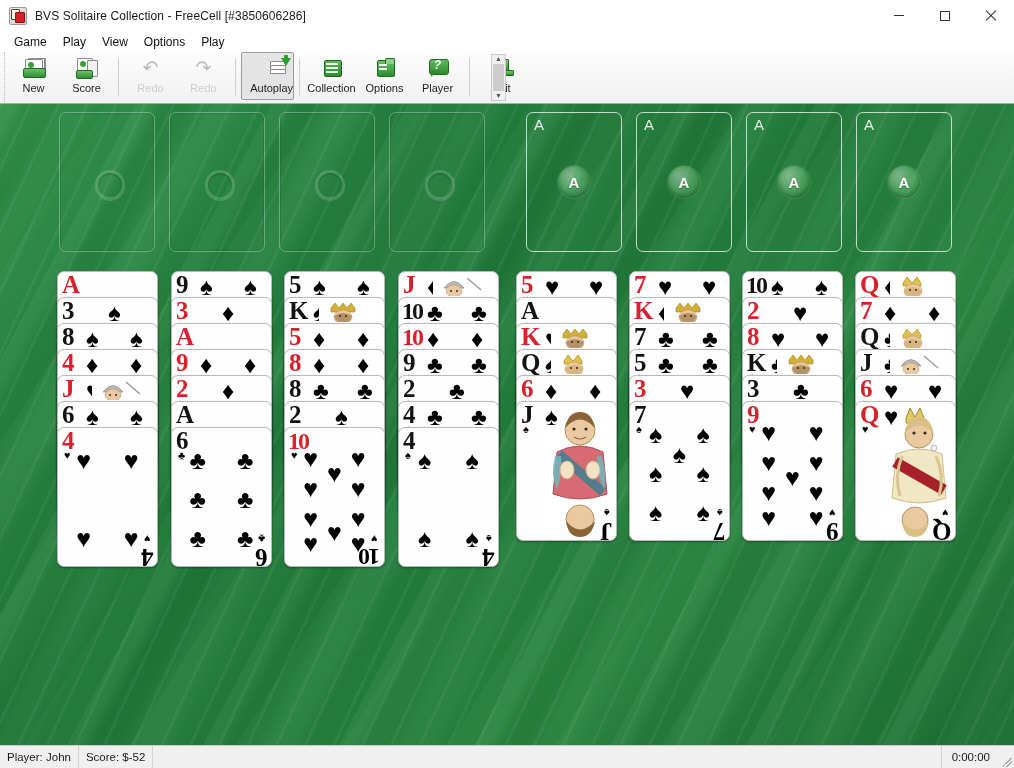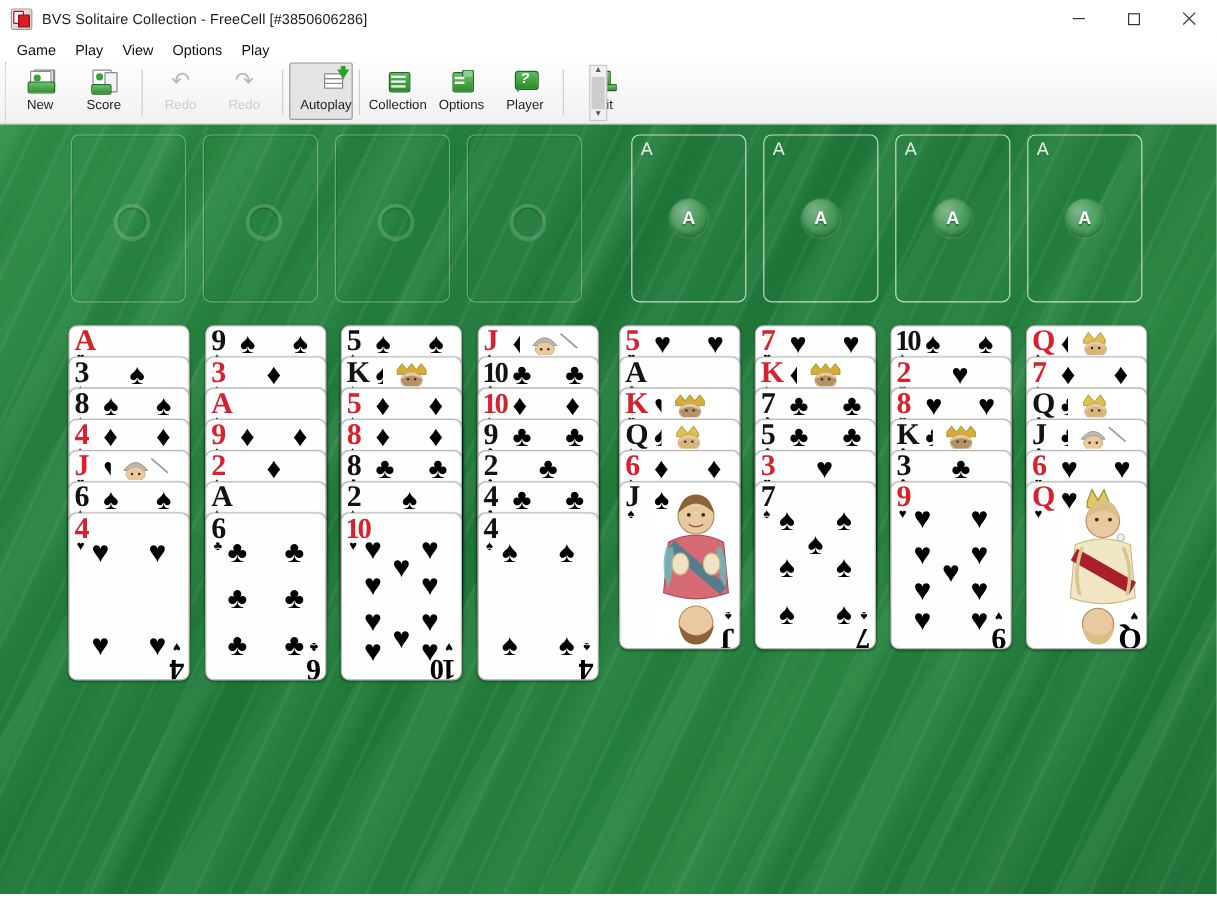--- a/index.html
+++ b/index.html
@@ -876,13 +876,20 @@
   </svg>
             </div>
             <div class="pip-a">♥</div>
             <div class="br">Q</div>
             <div class="brp">♥</div>
           </div>
         </div>
       </div>
   </div>
 
+  <div class="statusbar">
+    <div class="sb-cell">Player: John</div>
+    <div class="sb-cell">Score: $-52</div>
+    <div class="sb-spacer"></div>
+    <div class="sb-time">0:00:00</div>
+    <div class="sb-grip"></div>
+  </div>
 </div>
 
 </body></html>

